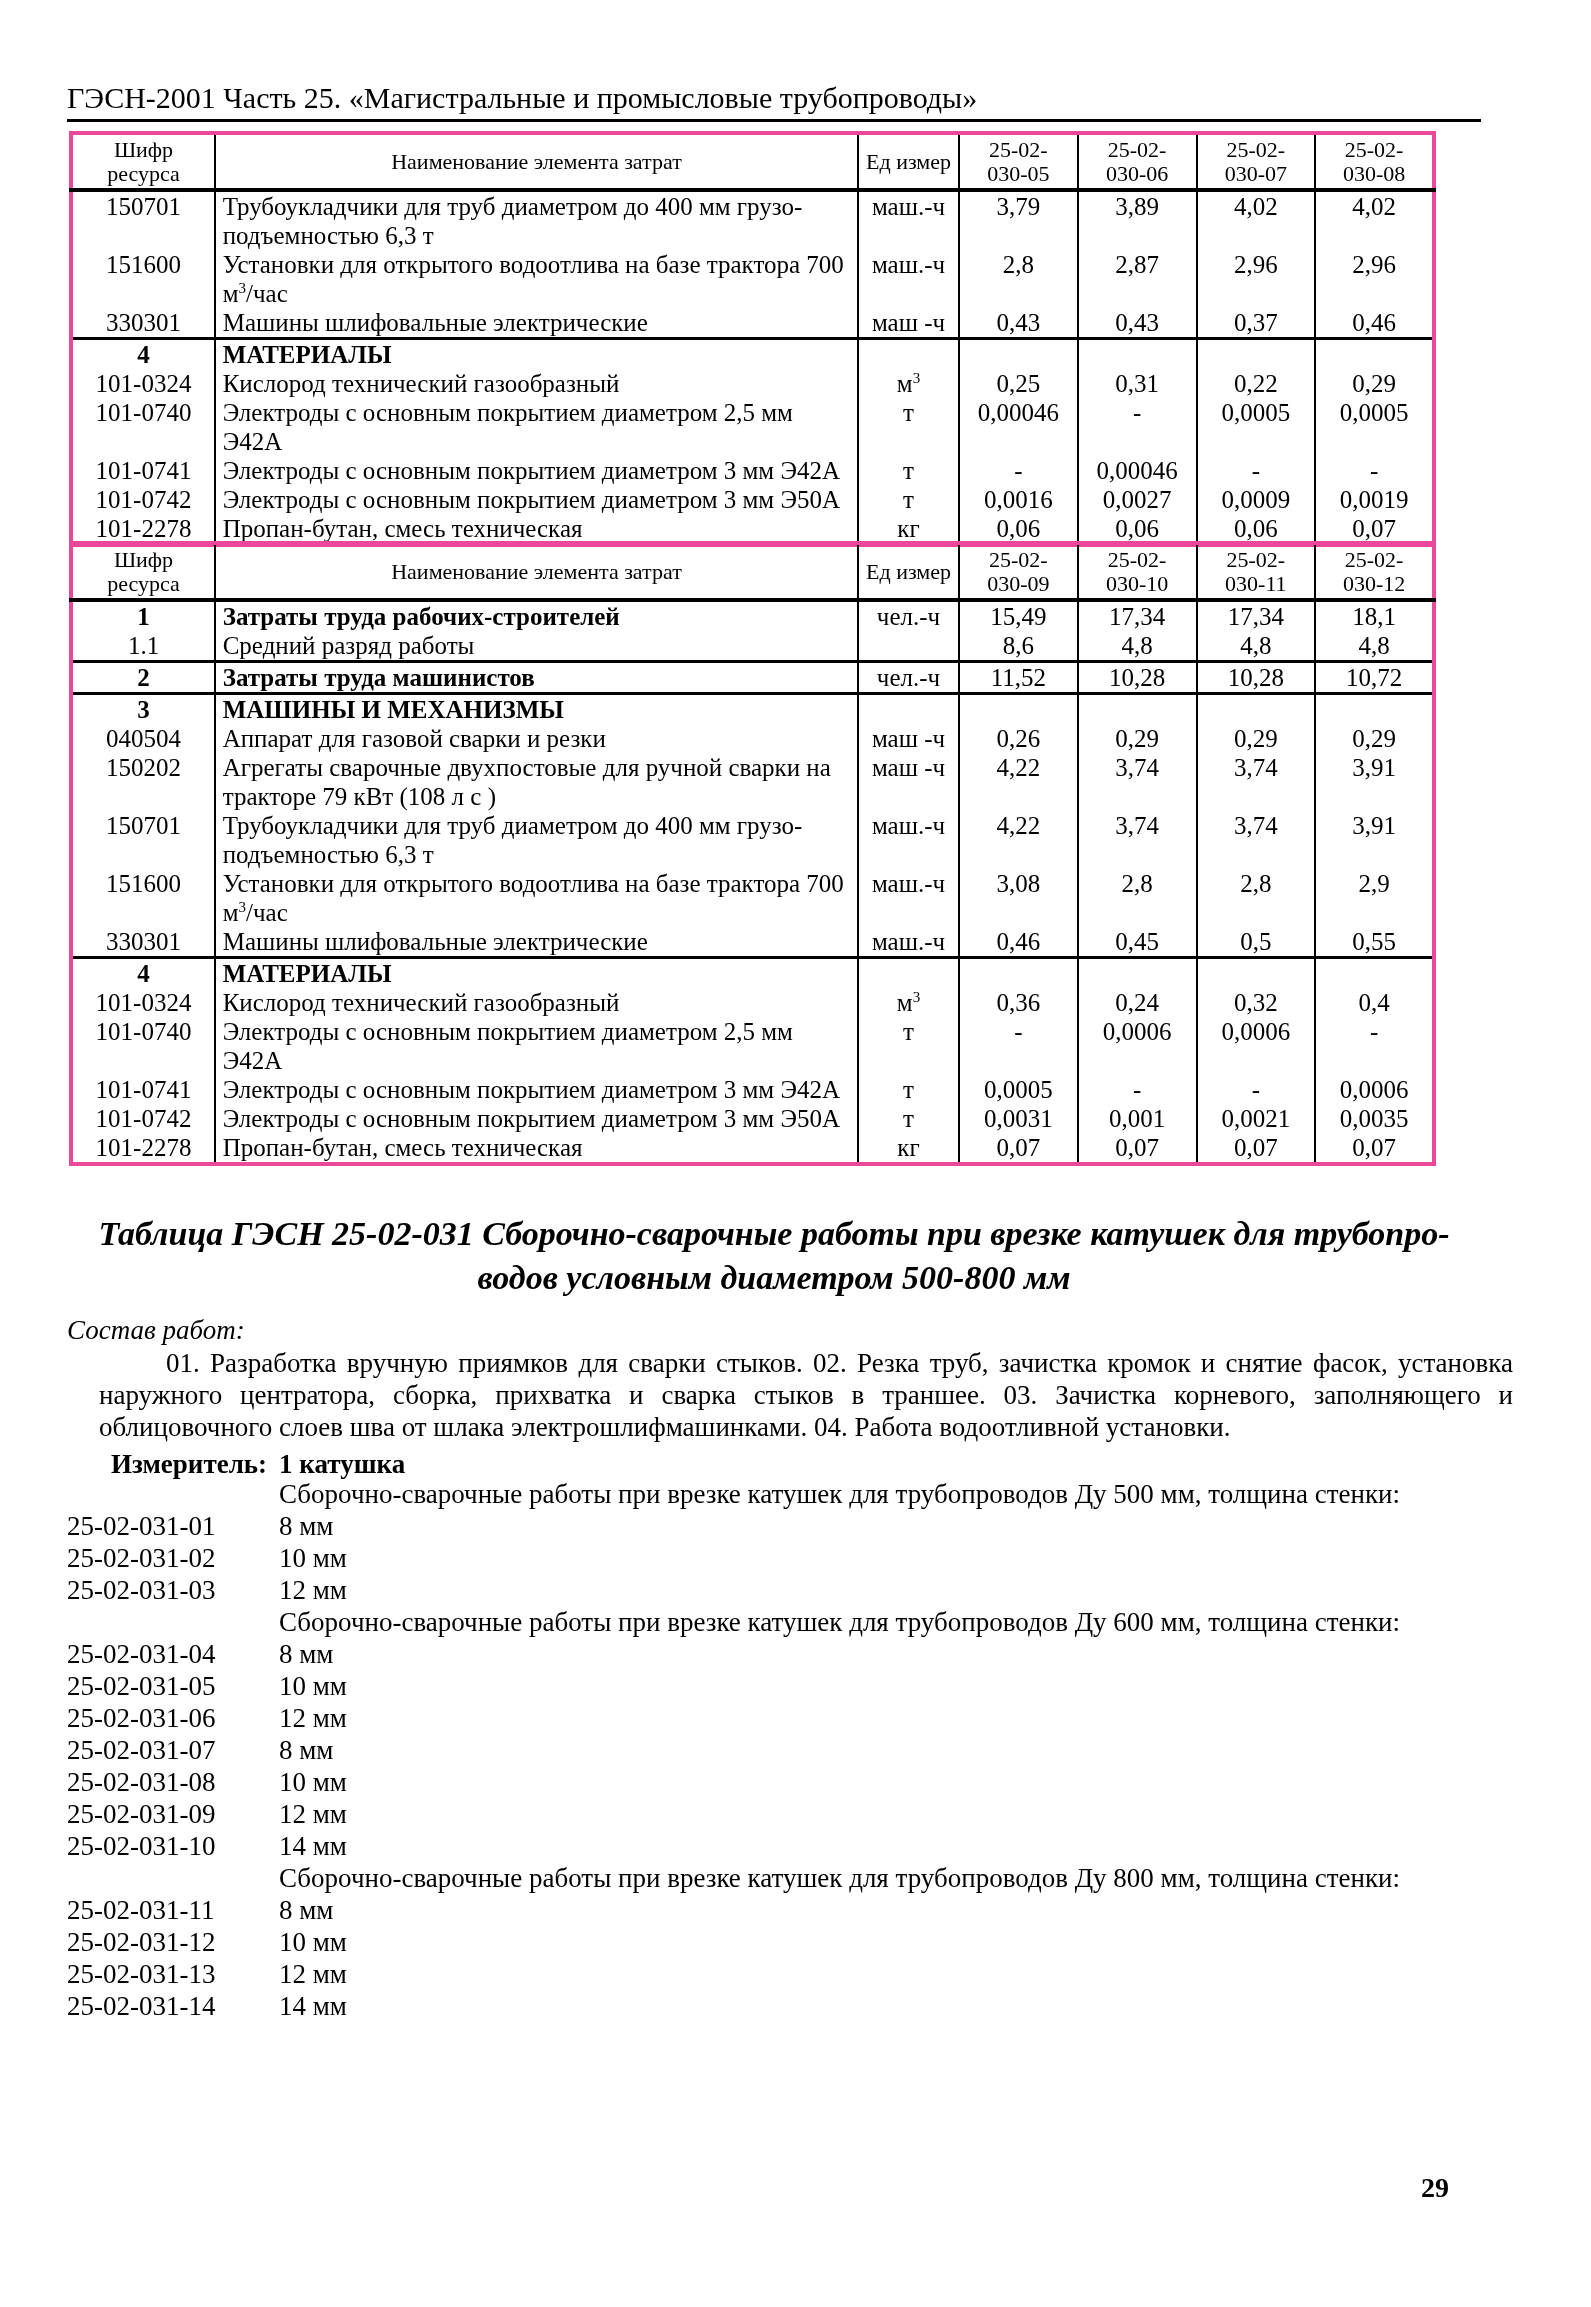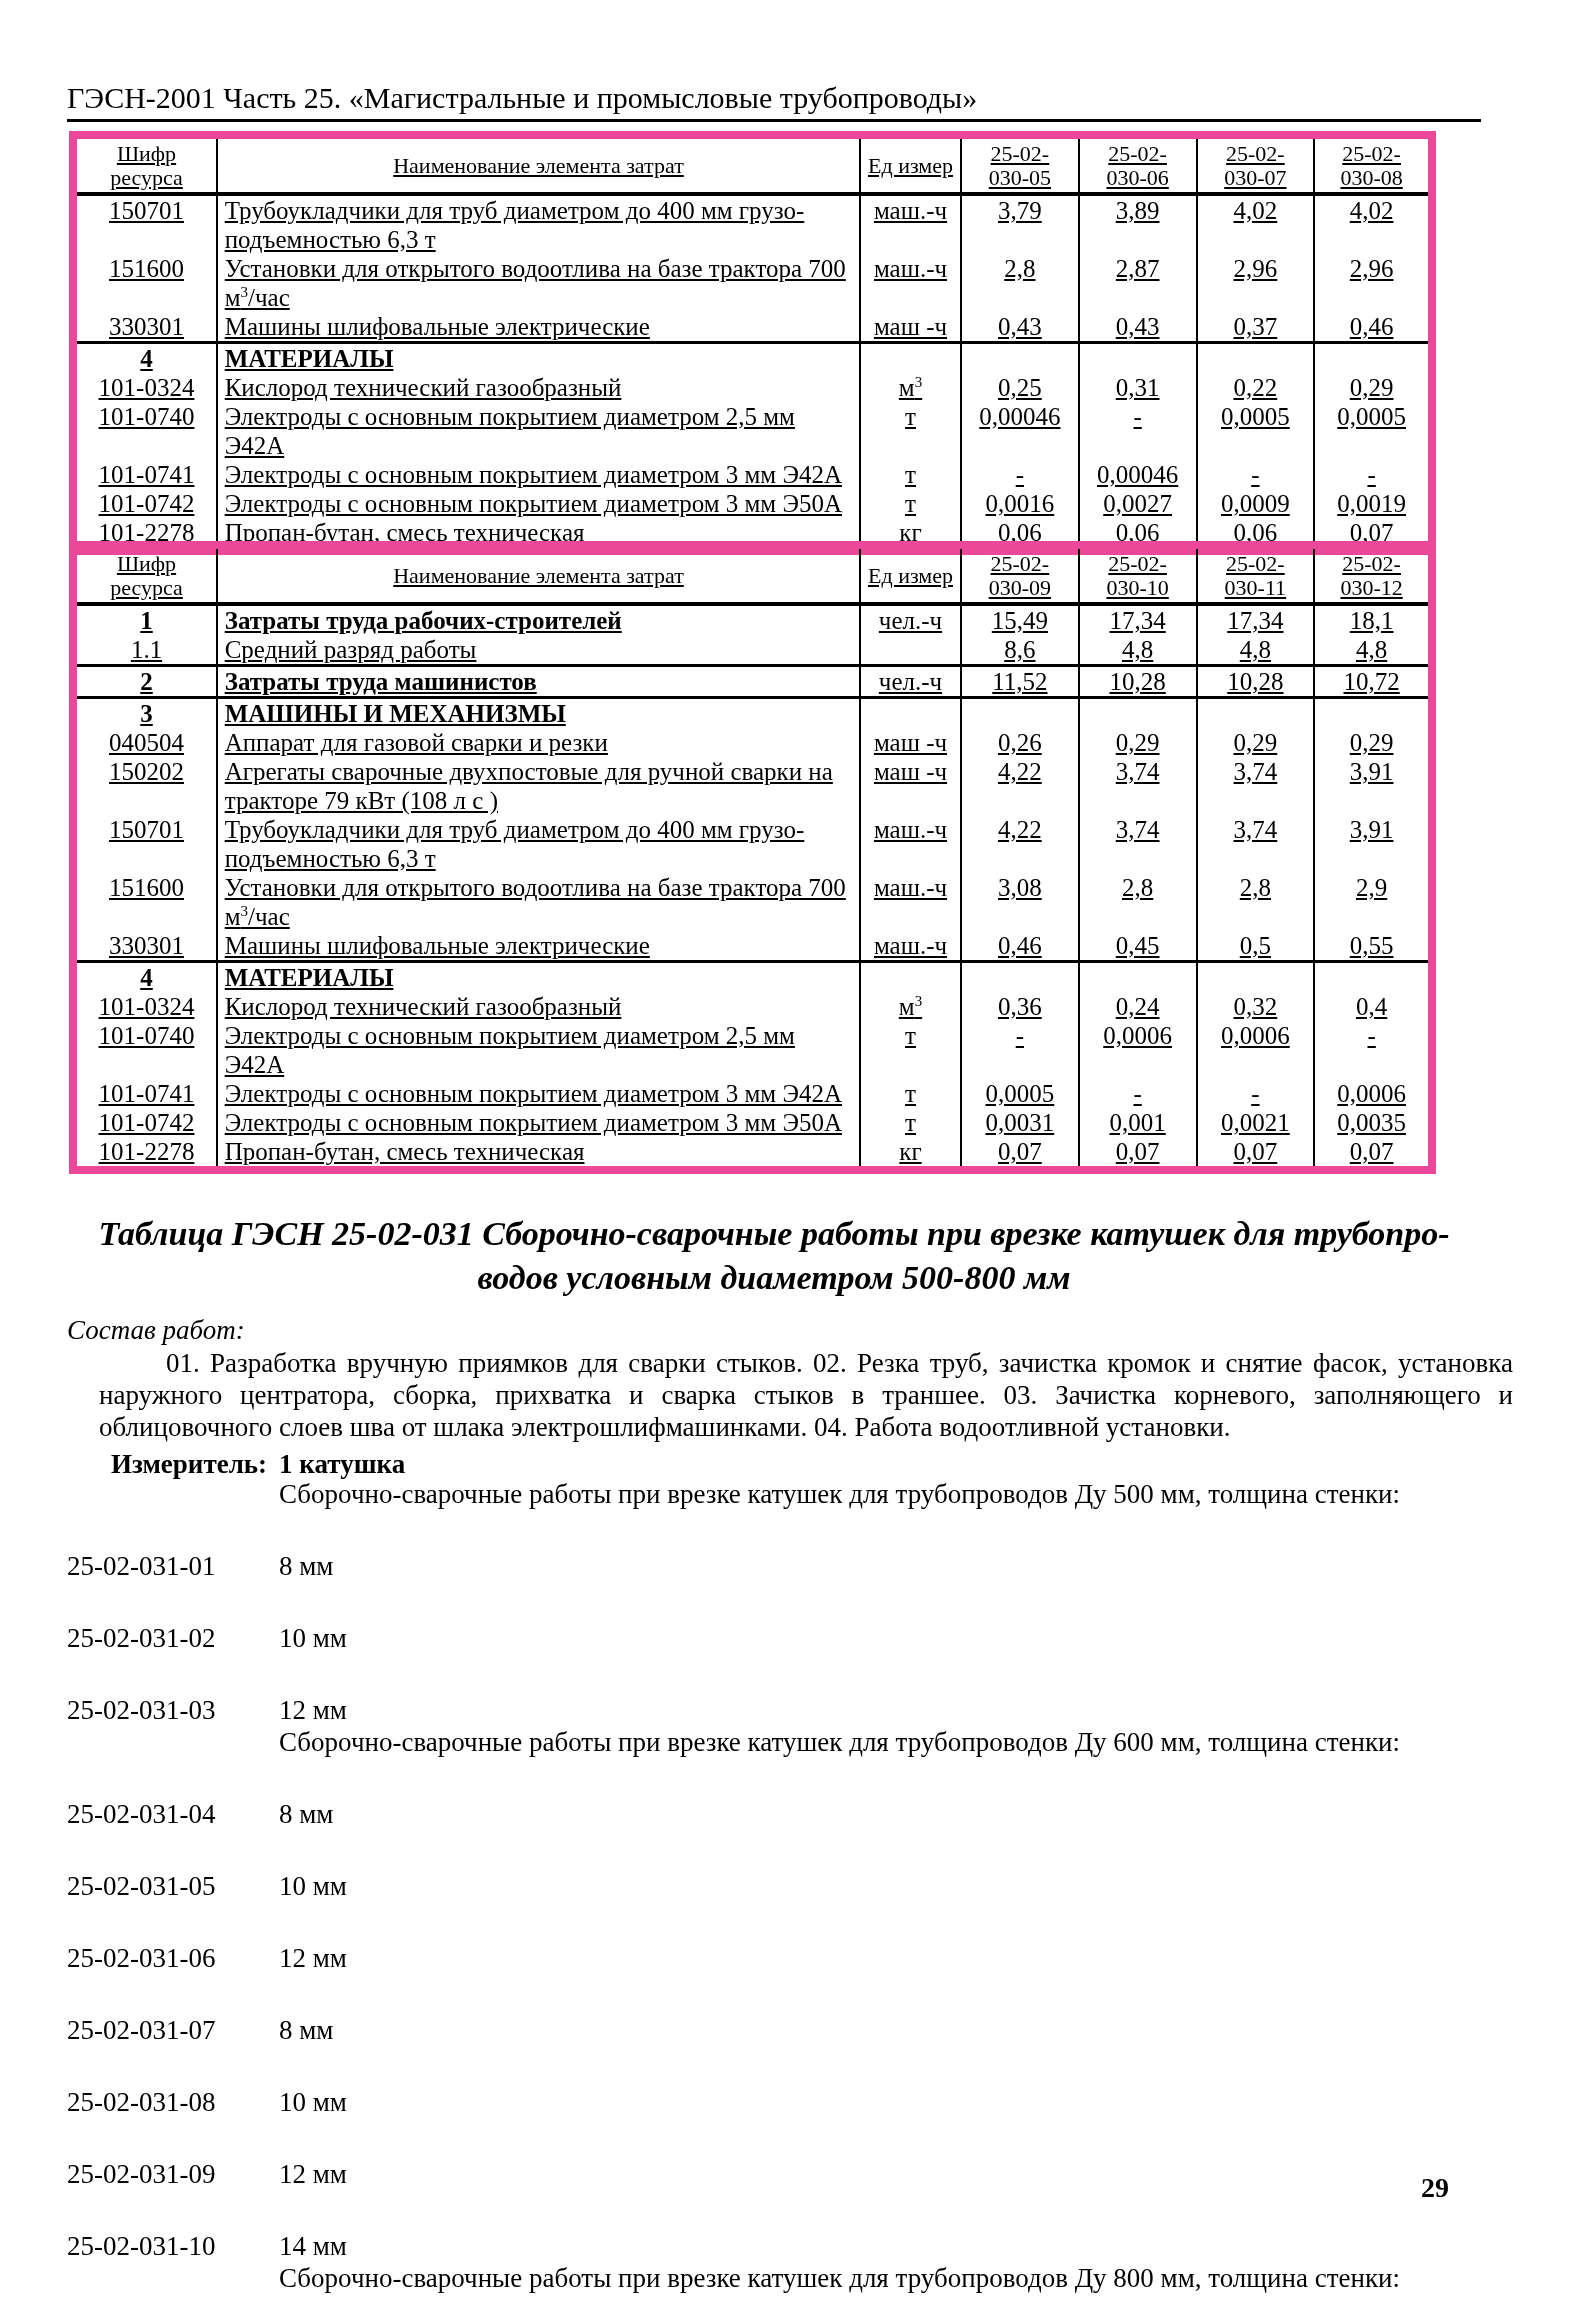--- a/index.html
+++ b/index.html
@@ -6,42 +6,42 @@
   body { width:1591px; height:2307px; position:relative; overflow:hidden;
          font-family:"Liberation Serif","DejaVu Serif",serif; color:#000; }
   .runhead { position:absolute; left:67px; width:1414px; top:79px; height:38px;
              text-align:left; font-size:30px; line-height:38px; }
   .runhead-rule { position:absolute; left:67px; width:1414px; top:119px; height:0;
                   border-top:3.4px solid #000; }
   table.res { position:absolute; left:69px; width:1367px; border-collapse:collapse;
               font-size:25px; table-layout:fixed; }
   table.res td, table.res th { border-left:2px solid #000; border-right:2px solid #000;
               padding:0 6.7px; vertical-align:top; line-height:29px; }
-  table.res { border:8px solid #ec4899;text-decoration:underline; }
+  table.res { border:4px solid #ec4899; }
   table.res th { font-weight:normal; font-size:22px; vertical-align:middle; text-align:center;
               border-bottom:4px solid #000; line-height:24px; height:53px; }
   .c-code { width:144px; text-align:center;margin-top:44px; }
   .c-name { width:643px; text-align:left; }
   .c-unit { width:101px; text-align:center; }
   .c-val  { text-align:center; }
   td.c-code, td.c-unit, td.c-val { text-align:center; }
   tr.sep td { border-top:3.4px solid #000; }
   .bold { font-weight:bold; }
   sup { font-size:15px; line-height:0; }
   .title { position:absolute; left:67px; width:1414px; top:1212px; text-align:center;
            font-weight:bold; font-size:34px; line-height:44px;font-style:italic; }
   .sostav { position:absolute; left:67px; width:1414px; top:1313px; text-align:left;
             font-style:italic; font-size:27px; line-height:34px; }
   .para { position:absolute; left:59px; width:1414px; top:1347px; font-size:27px;
           line-height:32px; text-align:justify; text-indent:67px;margin-left:40px; }
   .meter { position:absolute; left:111px; top:1448px; font-size:27px; font-weight:bold; line-height:32px; }
   .meter span { margin-right:12px; }
   .items { position:absolute; left:67px; width:1414px; top:1478px; font-size:27px; line-height:32px; }
   .grp-h { padding-left:212px; }
-  .it { display:flex;margin-top:40px; }
+  .it { display:flex; }
   .it .code { width:212px; }
   .pagenum { position:absolute; left:1421px; top:2172px; font-weight:bold; font-size:28px; }
 </style>
 </head>
 <body>
 
 <div class="runhead">ГЭСН-2001 Часть 25. «Магистральные и промысловые трубопроводы»</div>
 <div class="runhead-rule"></div>
 
 <table class="res" style="top:131px;">

